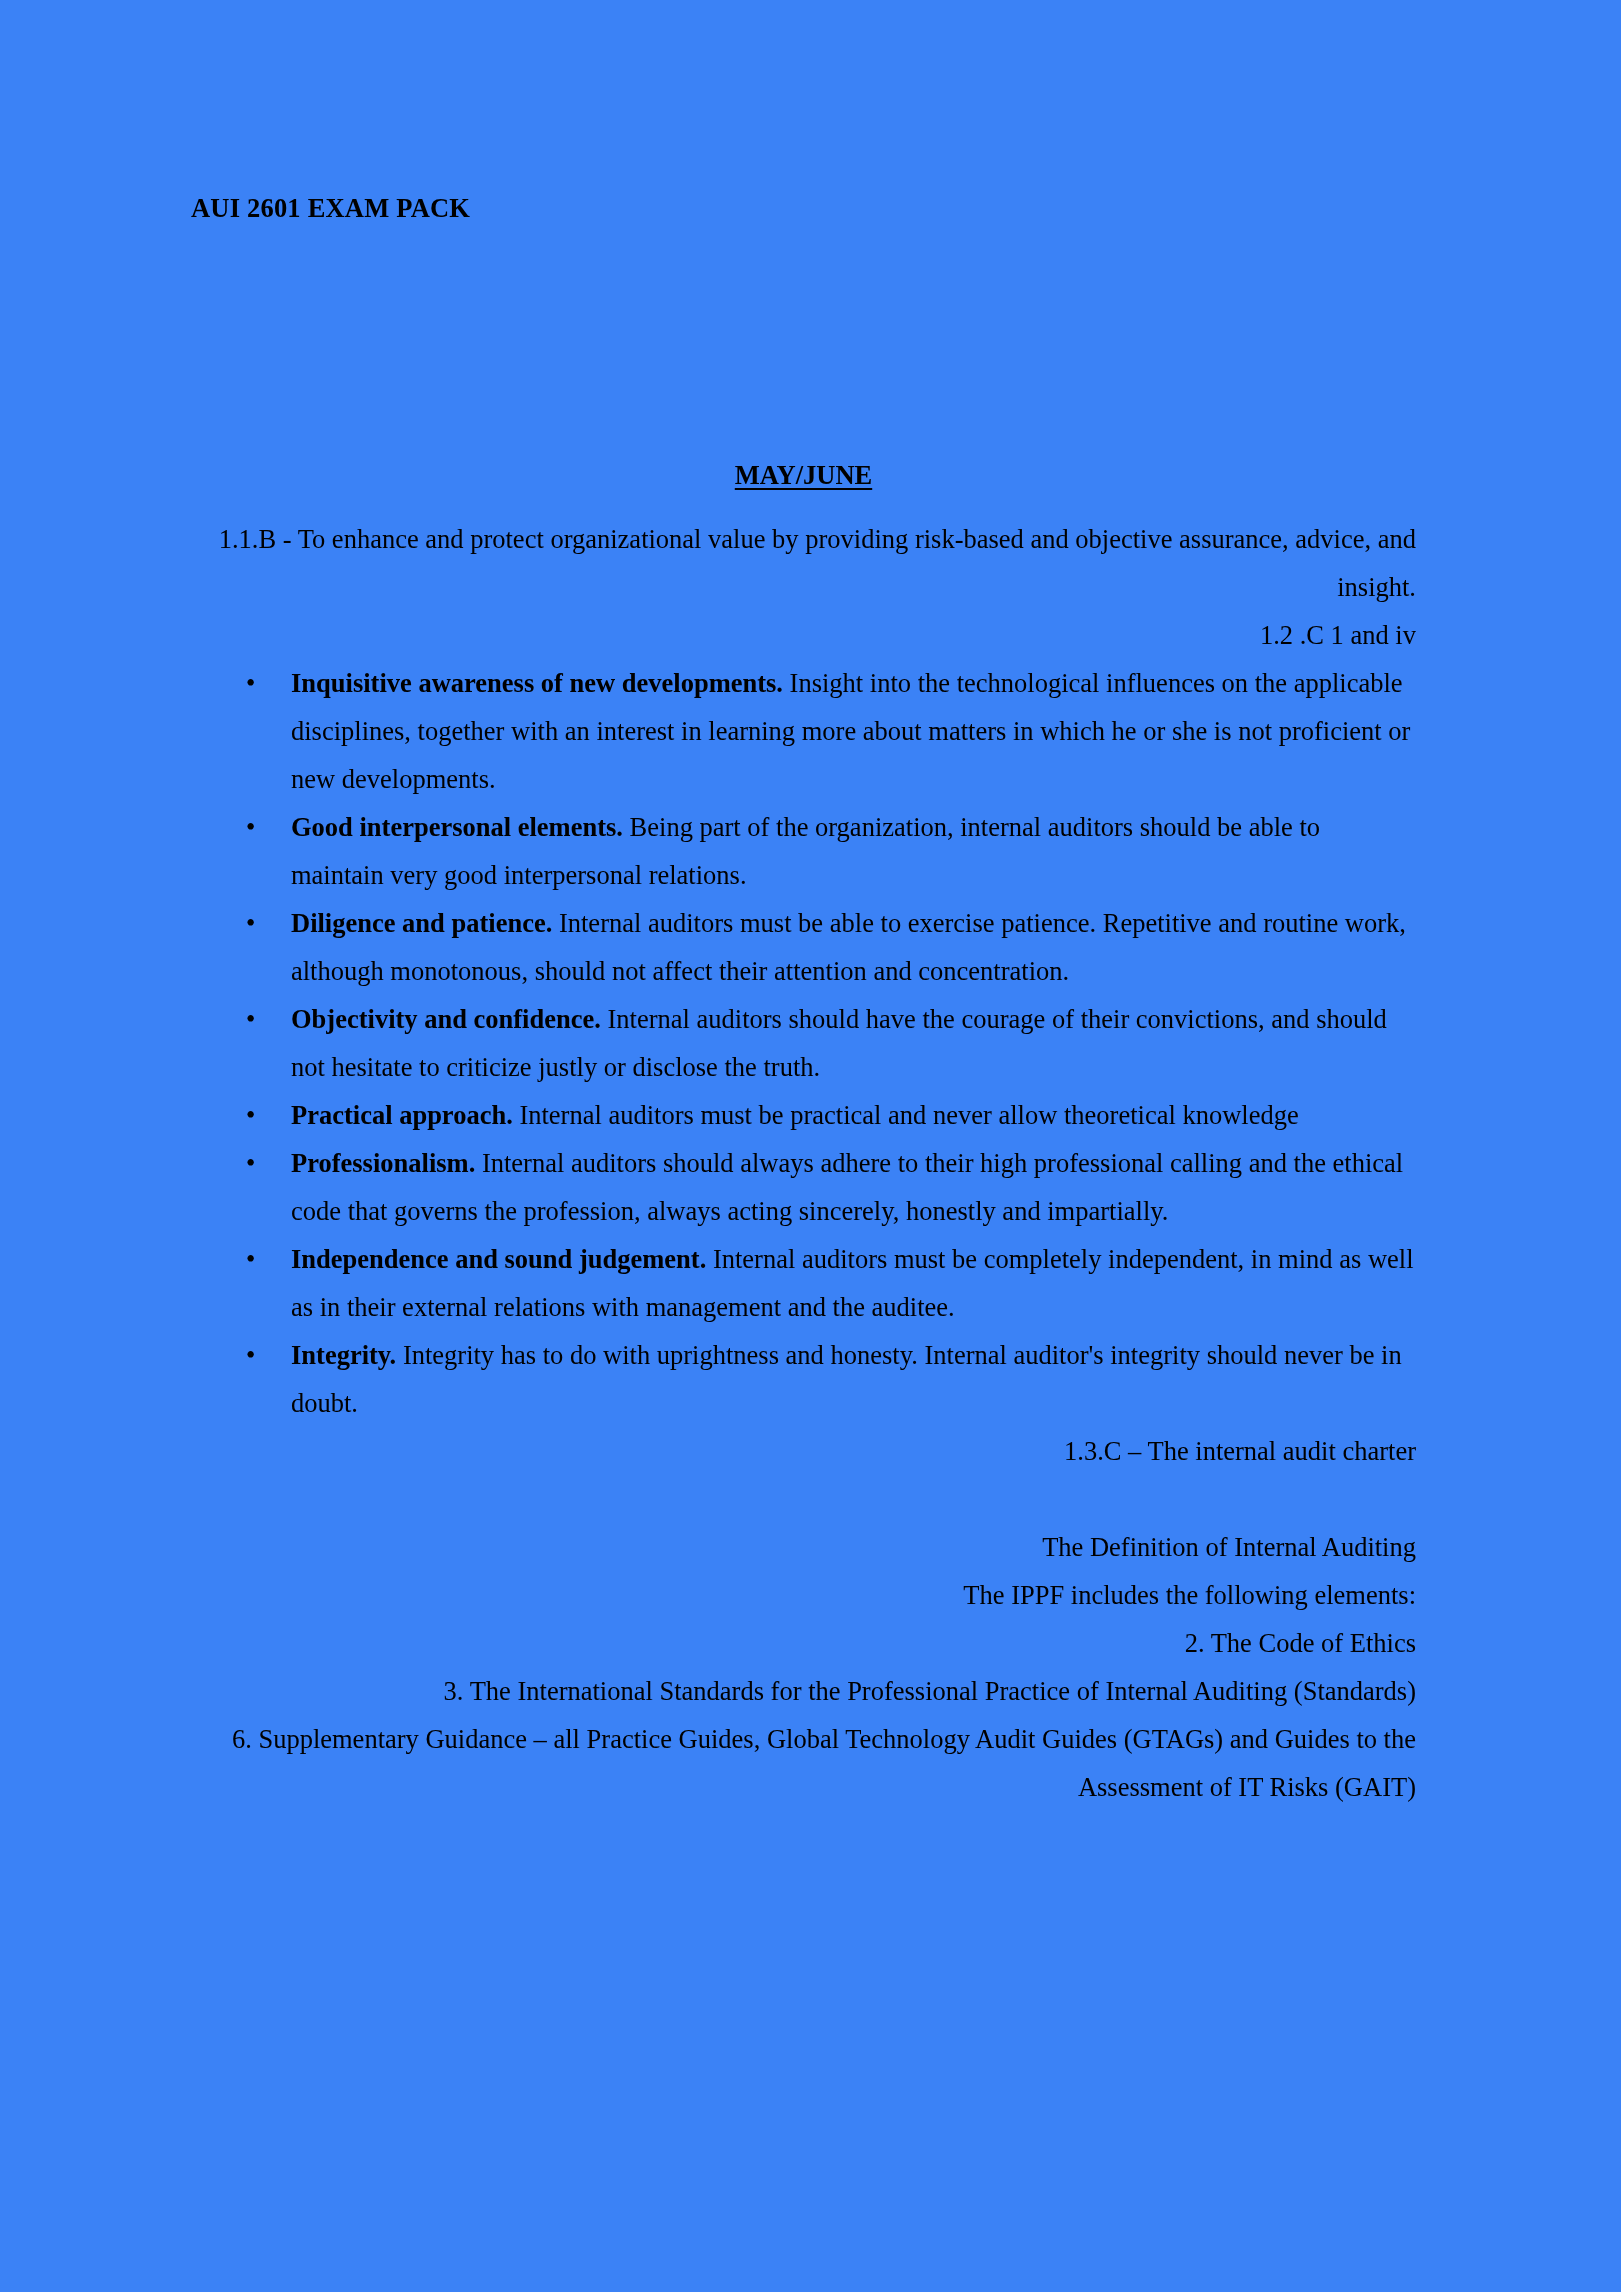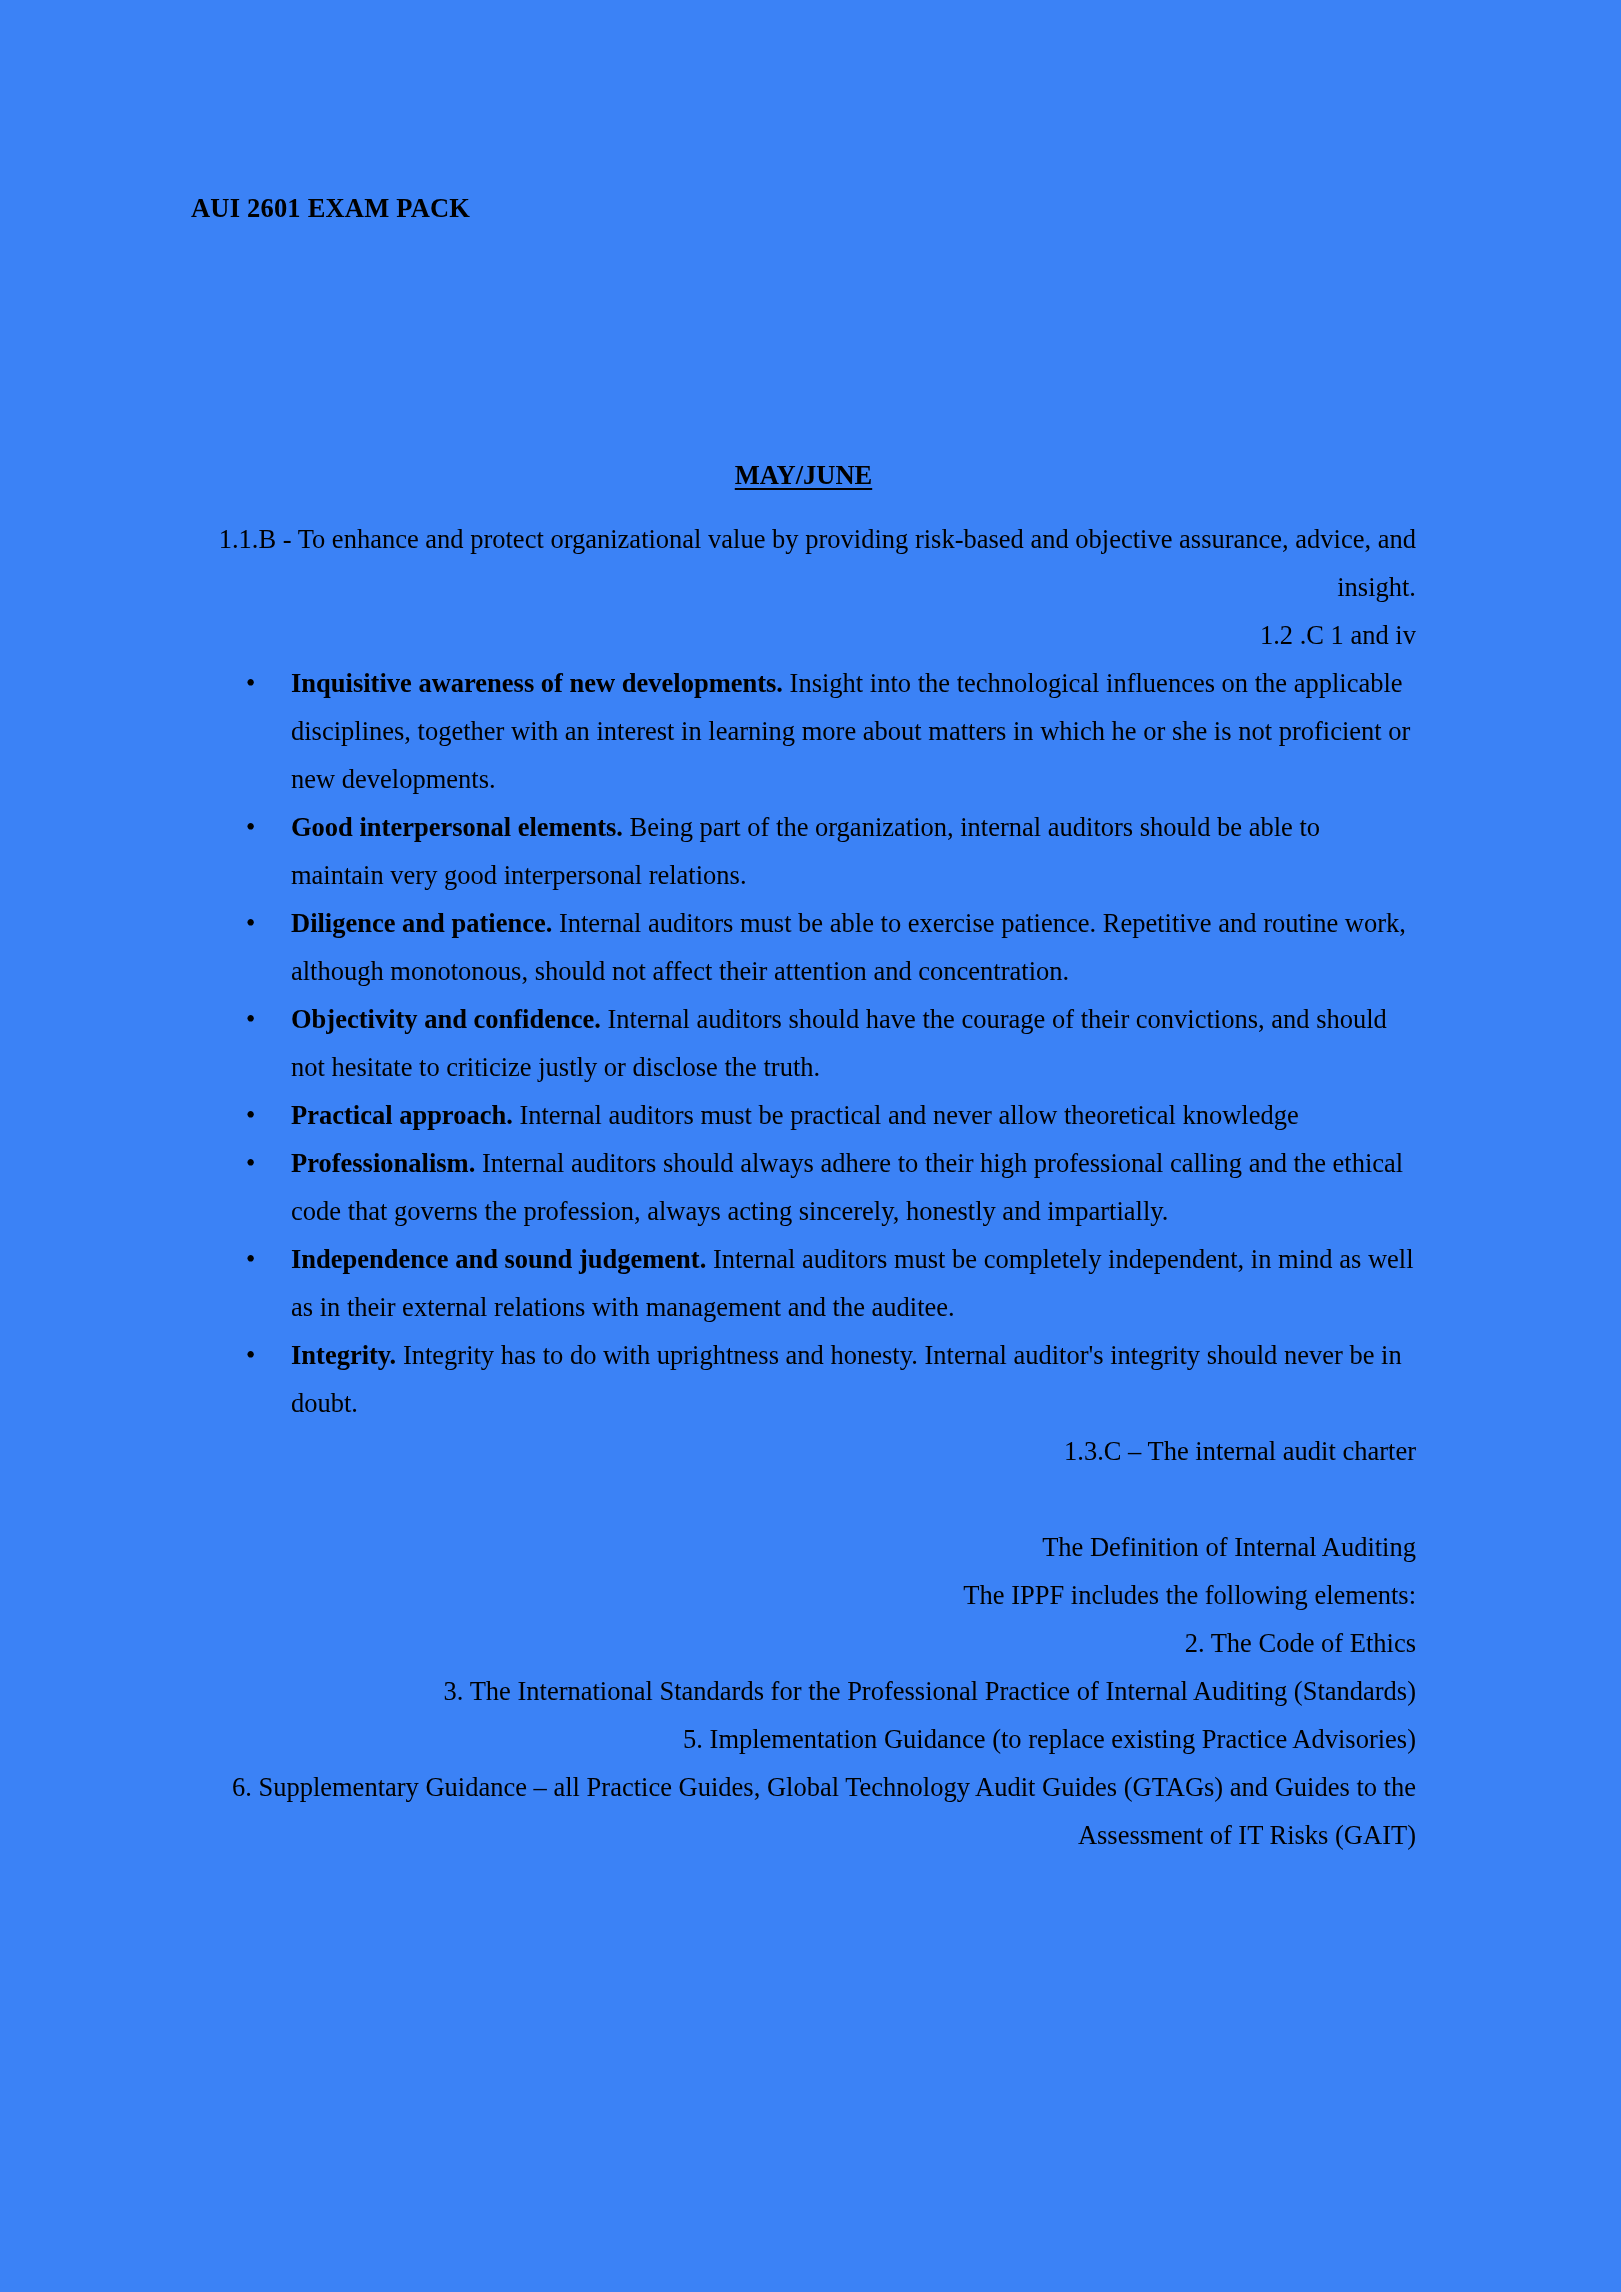--- a/index.html
+++ b/index.html
@@ -127,18 +127,17 @@
 
     <p class="para">1.3.C – The internal audit charter</p>
 
     <div class="spacer-md"></div>
 
     <p class="para">The Definition of Internal Auditing</p>
 
     <p class="para">The IPPF includes the following elements:</p>
     <p class="para">2. The Code of Ethics</p>
     <p class="para">3. The International Standards for the Professional Practice of Internal Auditing (Standards)</p>
-    <p class="para">5. Implementation Guidance (to replace existing Practice Advisories)</p>
     <p class="para">6. Supplementary Guidance – all Practice Guides, Global Technology Audit Guides (GTAGs) and Guides to the Assessment of IT Risks (GAIT)</p>
 
   </div>
 </div>
 
 
 </body></html>

